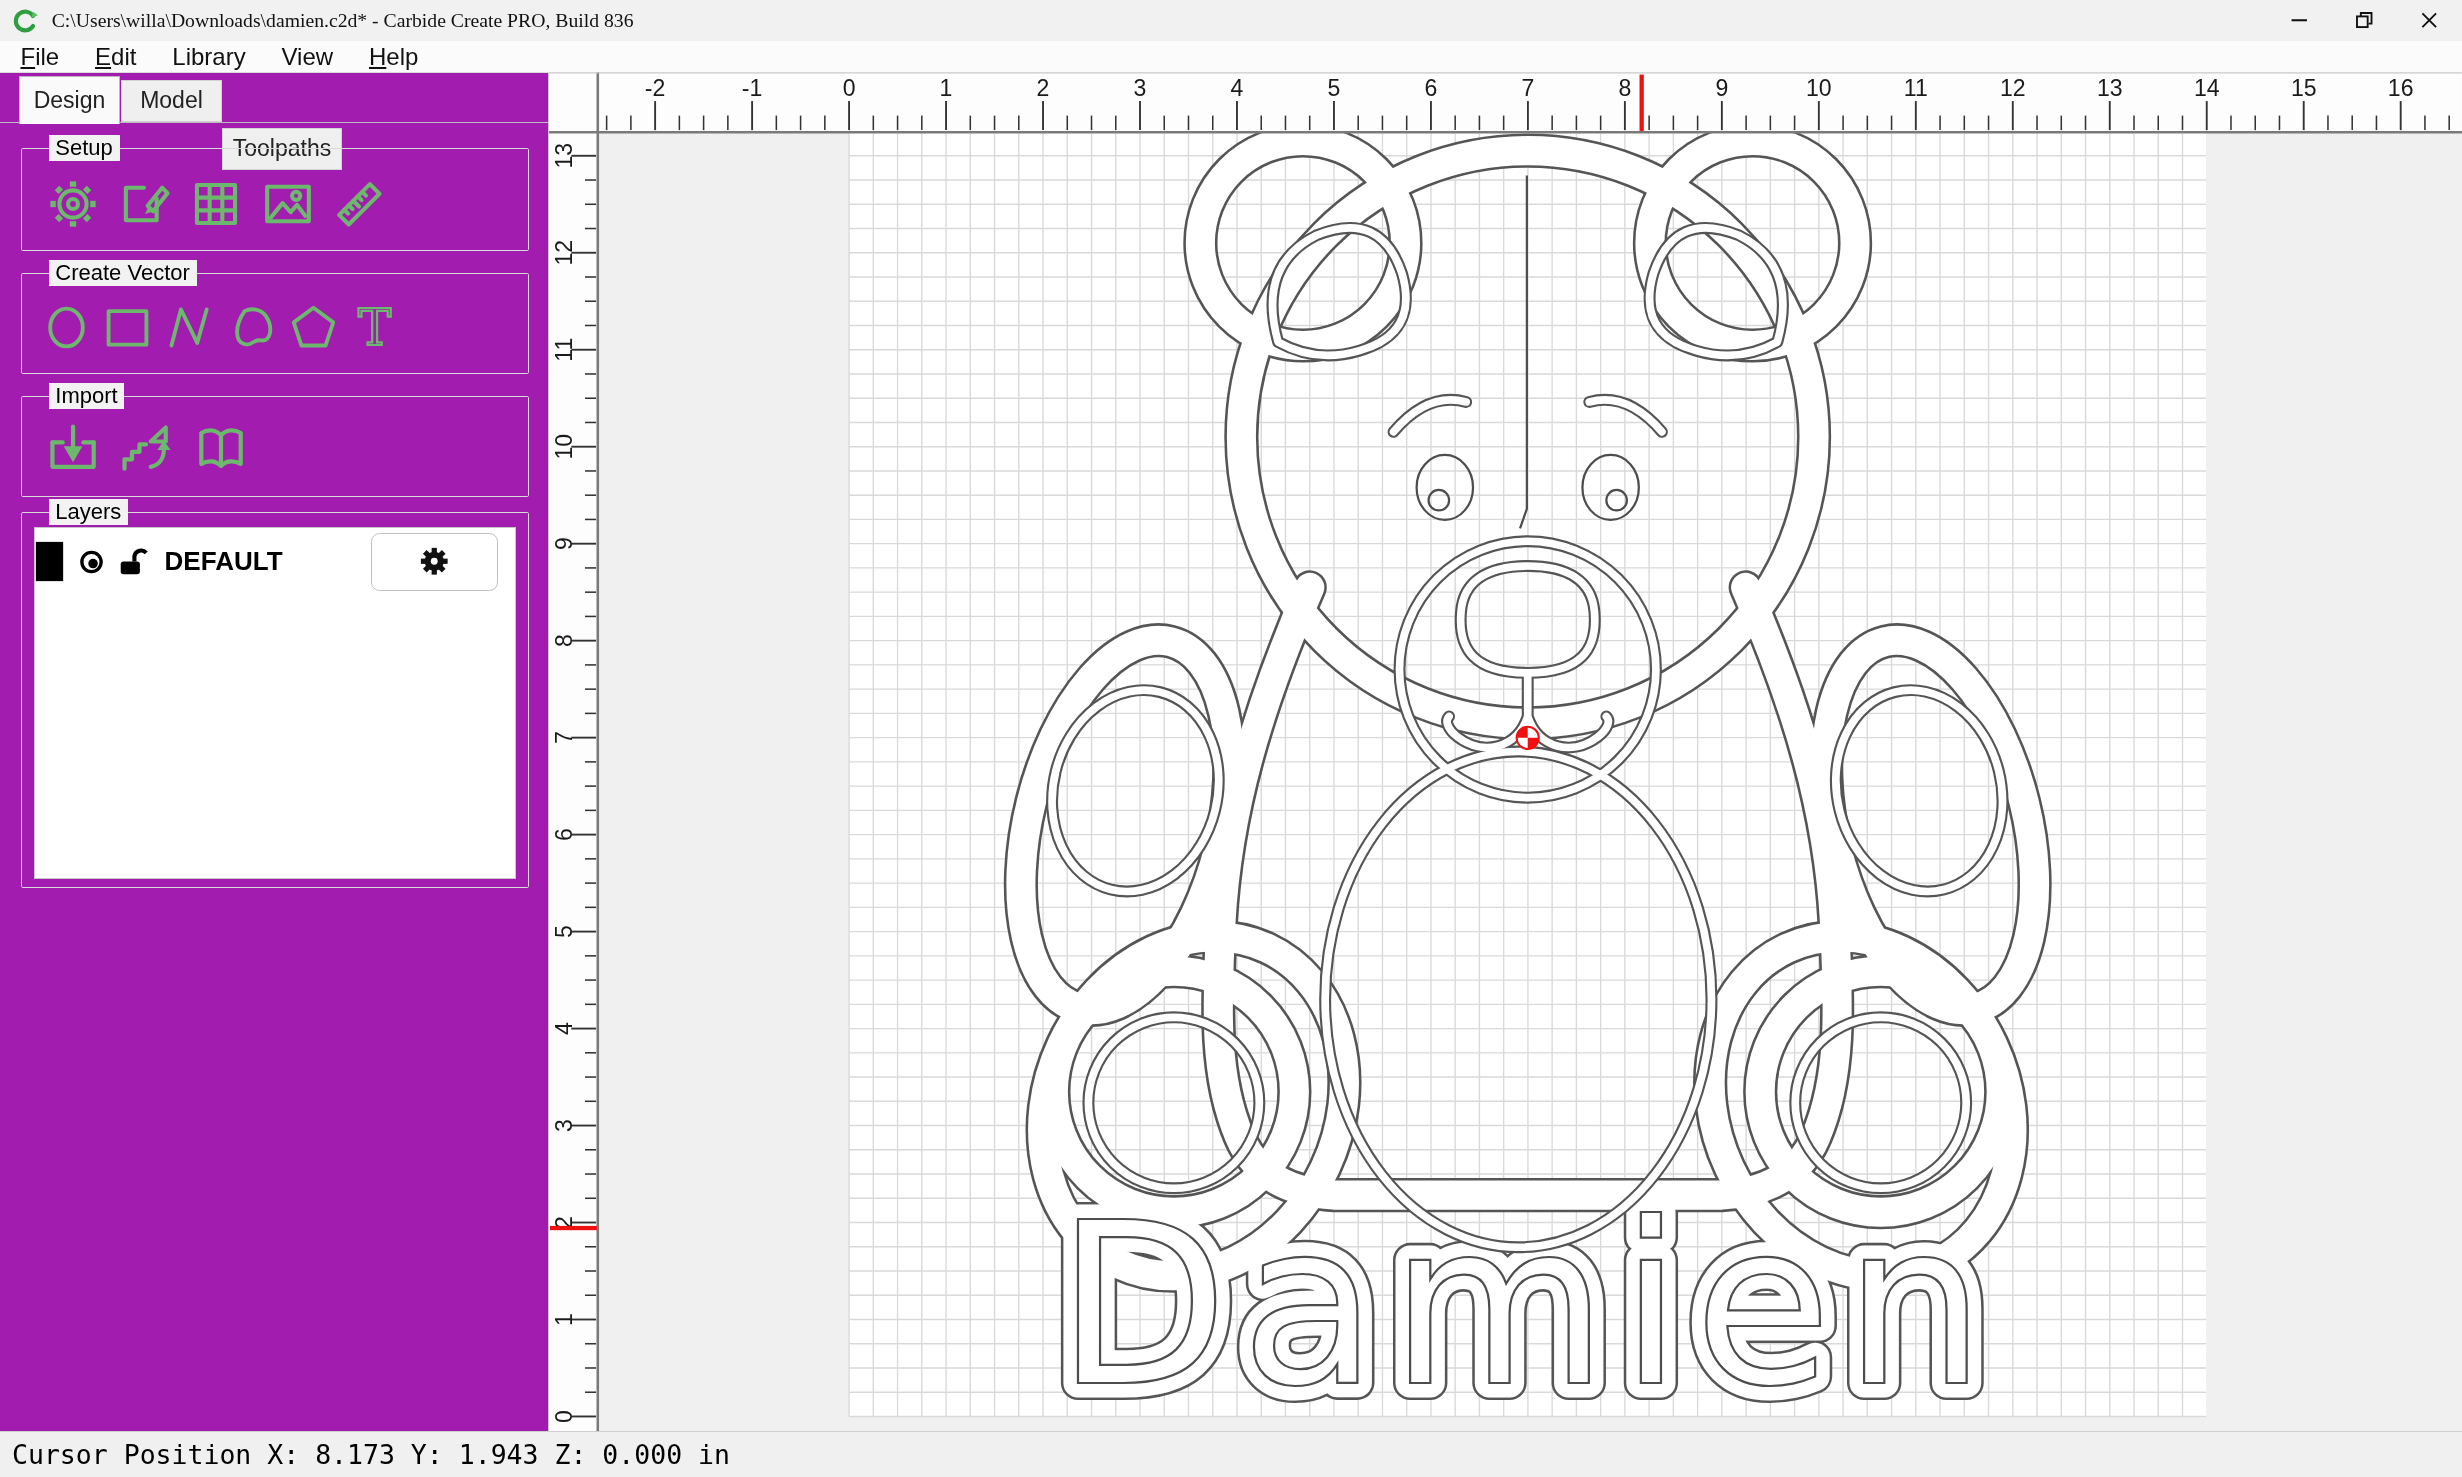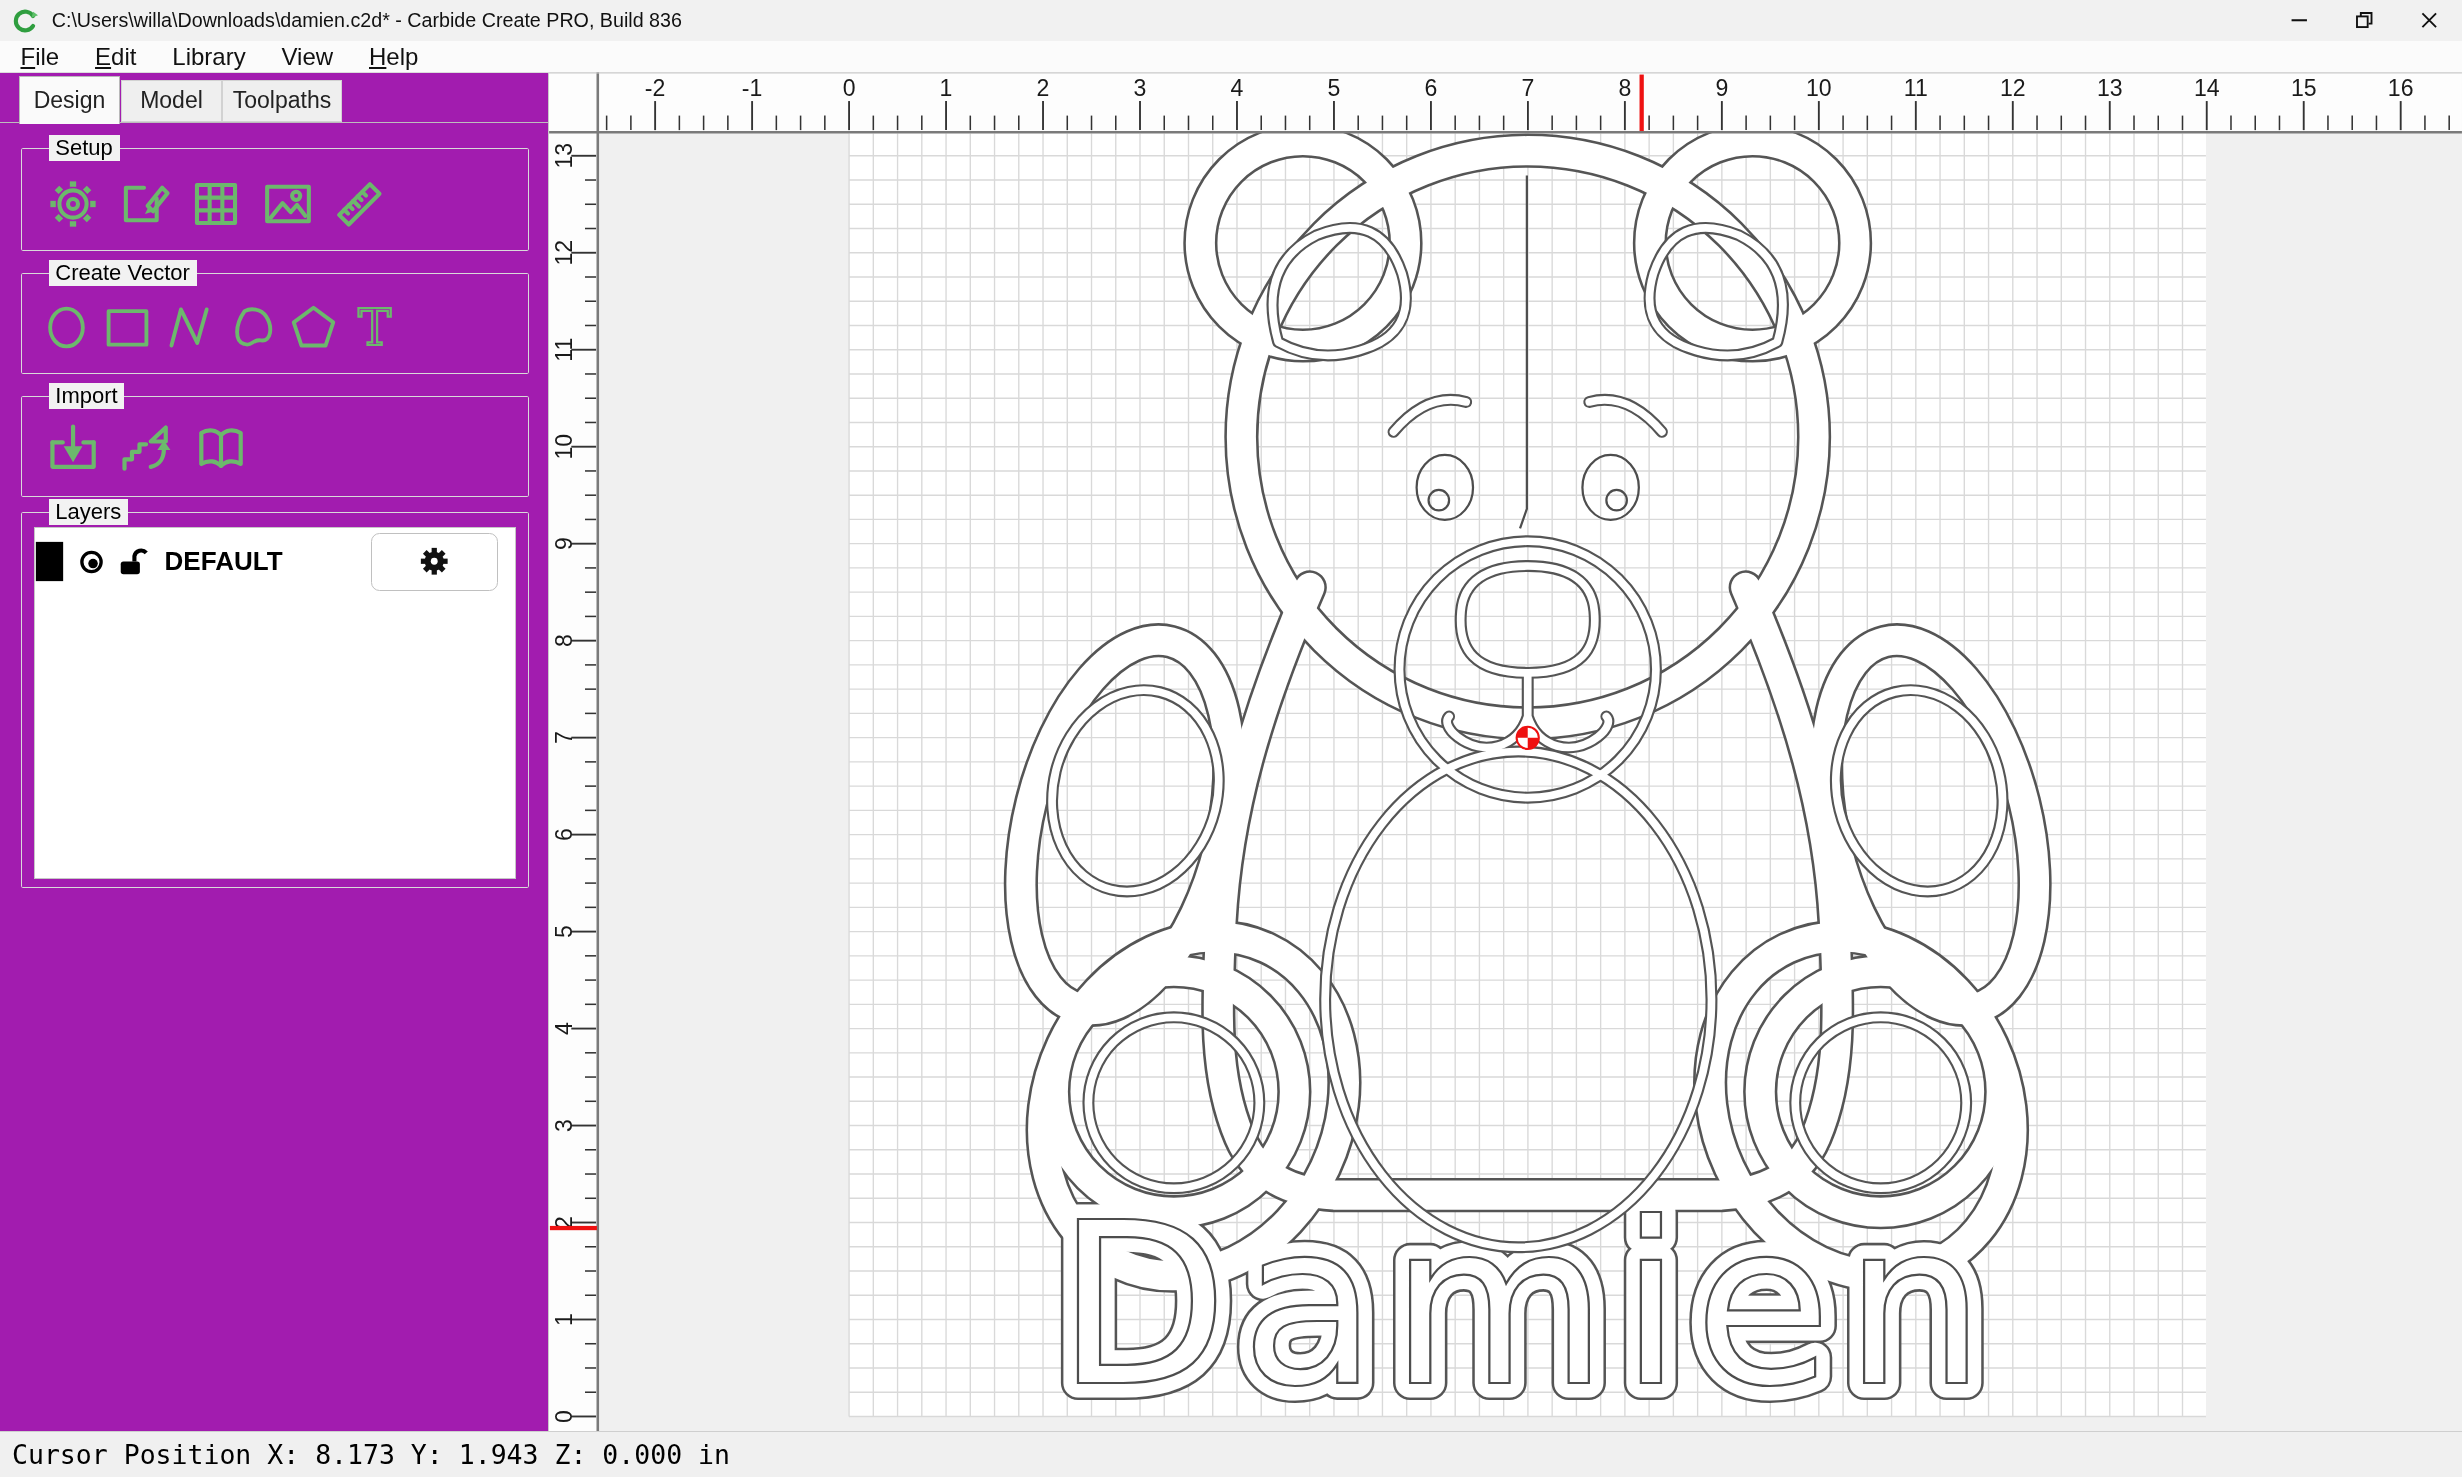--- a/index.html
+++ b/index.html
@@ -1,17 +1,17 @@
 <!DOCTYPE html>
 <html style="font-size:13.7px"><head>
 <meta charset="utf-8">
 <style>
   html,body{margin:0;padding:0;background:#f0f0f0;}
   body{width:2462px;height:1477px;overflow:hidden;font-family:"Liberation Sans",sans-serif;position:relative;}
-  .titlebar{position:absolute;left:0;top:0;width:2462px;height:41px;background:#f1f1f1;display:flex;align-items:center;}
+  .titlebar{position:absolute;left:0;top:0;width:2462px;height:41px;background:#f1f1f1;display:flex;align-items:center;font-family:Liberation Serif, serif;}
   .app-logo{margin-left:12px;width:26px;height:26px;flex:0 0 auto;}
   .title-text{margin-left:13.7px;font-size:19.7px;color:#111;white-space:nowrap;}
   .win-controls{position:absolute;right:0;top:0;height:41px;display:flex;}
   .win-btn{width:65px;height:41px;display:flex;align-items:center;justify-content:center;}
   .menubar{position:absolute;left:0;top:41px;width:2462px;height:31px;background:#fbfbfb;border-bottom:0.9px solid #dcdcdc;display:flex;align-items:center;}
   .menu-item{font-size:24px;color:#111;padding:0 15.4px;margin-left:5.1px;white-space:nowrap;}
   .menu-item .u{text-decoration:underline;}
   .sidebar{position:absolute;left:0;top:73px;width:549px;height:1359px;background:#a21caf;border-right:0.9px solid #c9c9c9;box-sizing:border-box;}
   .tabstrip{position:absolute;left:0;top:0;width:100%;height:50px;border-bottom:0.9px solid #bdbdbd;box-sizing:border-box;}
   .tab{position:absolute;top:6.8px;height:42px;box-sizing:border-box;border:0.9px solid #d2d2d2;background:#efefef;color:#222;
@@ -75,21 +75,21 @@
   </div>
 
 <div class="sidebar">
   <div class="tabstrip">
     <div class="tab active" style="left:19px;width:101px;">
         <span>Design</span>
       </div>
     <div class="tab" style="left:121px;width:101px;">
         <span>Model</span>
       </div>
-    <div class="tab" style="left:222px;width:120px;">
+    <div class="tab" style="left:222px;width:120px;margin-top:48px;">
         <span>Toolpaths</span>
       </div>
   </div>
 
   <div class="group" style="top:75px;height:103px;">
     <span class="group-label">Setup</span>
     <div class="icon-row">
       <svg class="icon-btn" width="58" height="58" viewBox="0 0 64 64">
         <g class="gi">
             <circle cx="32" cy="32" r="15"></circle>

